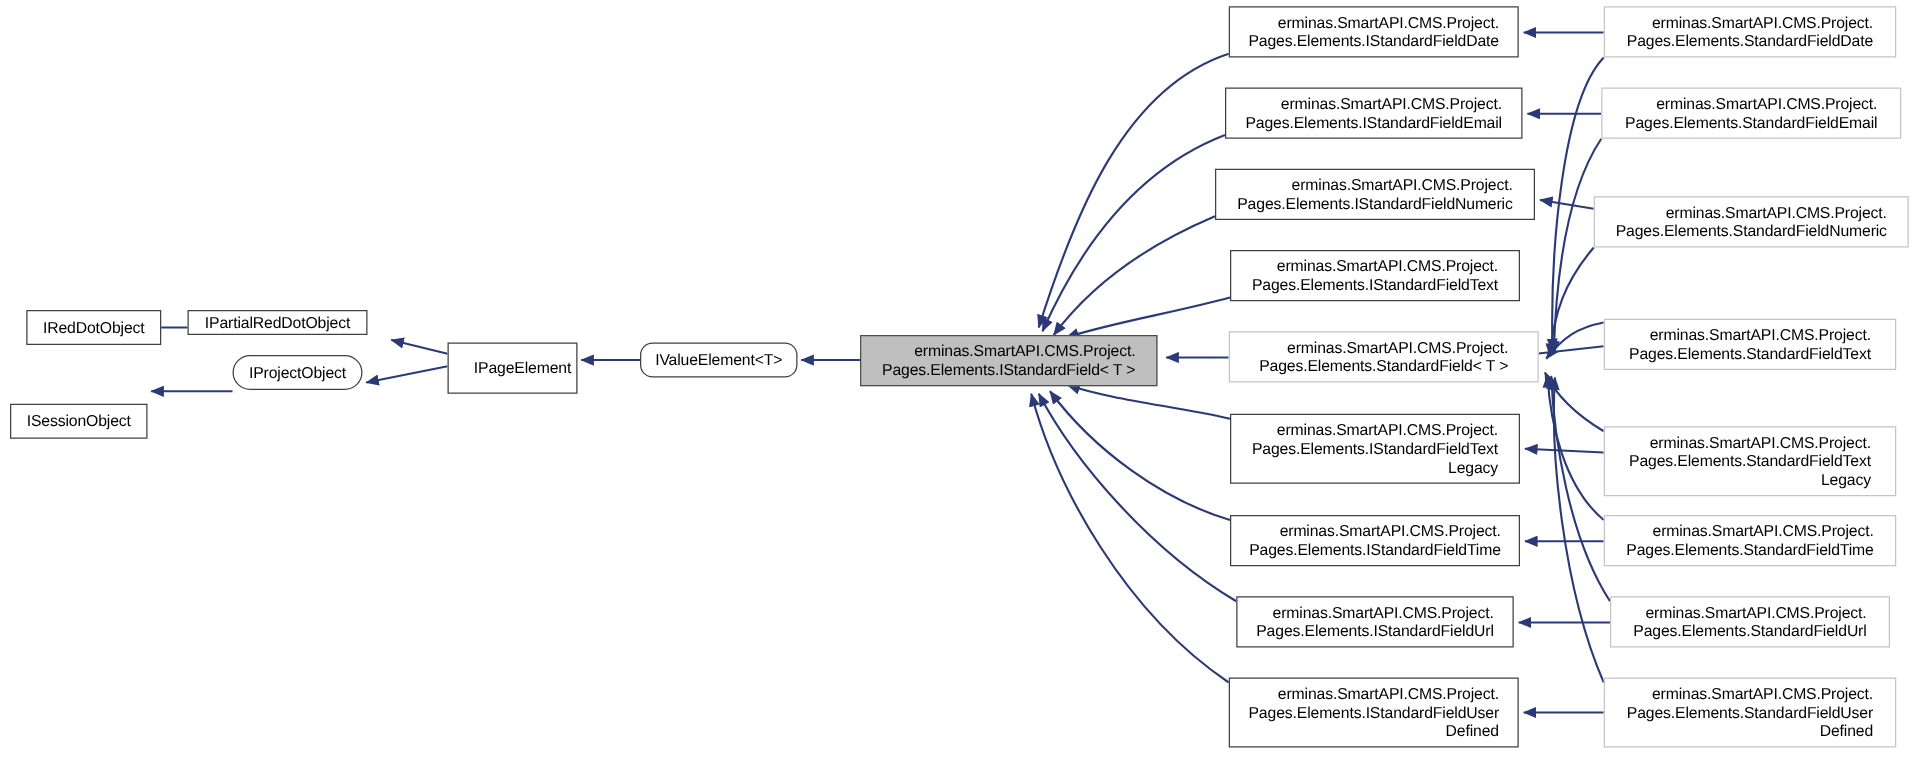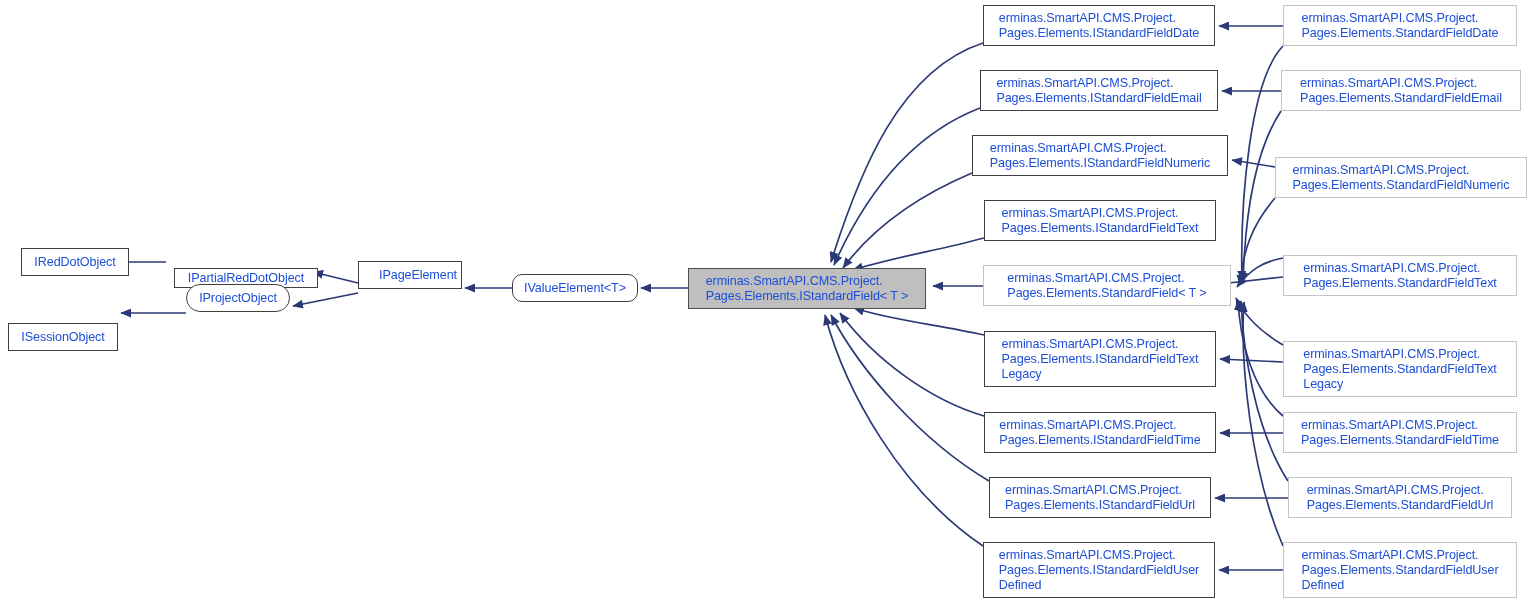--- a/index.html
+++ b/index.html
@@ -21,24 +21,24 @@
     top: 0;
     width: 1531px;
     height: 607px;
   }
   .node {
     position: absolute;
     box-sizing: border-box;
     display: flex;
     align-items: center;
     justify-content: center;
-    text-align: left;
+    text-align: right;
     font-size: 12.6px;
     line-height: 15px;
-    color: #1d4ed8;
+    color: #000000;
     background: #ffffff;
     border: 1px solid #404040;
     white-space: pre-line;
     letter-spacing: -0.1px;
     z-index: 5;
   }
   .node.iface { border: 1px solid #404040; background: #ffffff; }
   .node.cls   { border: 1px solid #c4c4c4; background: #ffffff; }
   .node.focus { border: 1px solid #4d4d4d; background: #bfbfbf; }
   .node-label { display: block; padding: 0 3px; }
@@ -89,23 +89,23 @@
       <path d="M 1283,345 C 1258,330 1244,315 1236,298"></path>
       <path d="M 1283,416 C 1252,390 1240,340 1238,300"></path>
       <path d="M 1288,481 C 1255,430 1243,350 1241,301"></path>
       <path d="M 1283,546 C 1250,470 1240,360 1244,302"></path>
     </g>
   </svg>
 
   <div id="node-layer">
       <div class="node iface" style="left: 21px; top: 248px; width: 108px; height: 28px;"><span class="node-label">IRedDotObject</span></div>
       <div class="node iface" style="left: 8px; top: 299px; width: 110px; height: 28px; margin-top: 24px;"><span class="node-label">ISessionObject</span></div>
-      <div class="node iface" style="left: 174px; top: 248px; width: 144px; height: 20px; margin-top: 20px;"><span class="node-label">IPartialRedDotObject</span></div>
+      <div class="node iface" style="left: 150px; top: 248px; width: 144px; height: 20px;"><span class="node-label">IPartialRedDotObject</span></div>
       <div class="node iface" style="left: 186px; top: 284px; width: 104px; height: 28px; border-radius: 14px;"><span class="node-label">IProjectObject</span></div>
-      <div class="node iface" style="left: 358px; top: 261px; width: 104px; height: 28px; padding-left: 16px;"><span class="node-label">IPageElement</span></div>
+      <div class="node iface" style="left: 358px; top: 274px; width: 104px; height: 41px; padding-left: 16px;"><span class="node-label">IPageElement</span></div>
       <div class="node iface" style="left: 512px; top: 274px; width: 126px; height: 28px; border-radius: 10px;"><span class="node-label">IValueElement&lt;T&gt;</span></div>
       <div class="node focus" style="left: 688px; top: 268px; width: 238px; height: 41px;"><span class="node-label">erminas.SmartAPI.CMS.Project.
 Pages.Elements.IStandardField&lt; T &gt;</span></div>
       <div class="node iface" style="left: 983px; top: 5px; width: 232px; height: 41px;"><span class="node-label">erminas.SmartAPI.CMS.Project.
 Pages.Elements.IStandardFieldDate</span></div>
       <div class="node iface" style="left: 980px; top: 70px; width: 238px; height: 41px;"><span class="node-label">erminas.SmartAPI.CMS.Project.
 Pages.Elements.IStandardFieldEmail</span></div>
       <div class="node iface" style="left: 972px; top: 135px; width: 256px; height: 41px;"><span class="node-label">erminas.SmartAPI.CMS.Project.
 Pages.Elements.IStandardFieldNumeric</span></div>
       <div class="node iface" style="left: 984px; top: 200px; width: 232px; height: 41px;"><span class="node-label">erminas.SmartAPI.CMS.Project.

